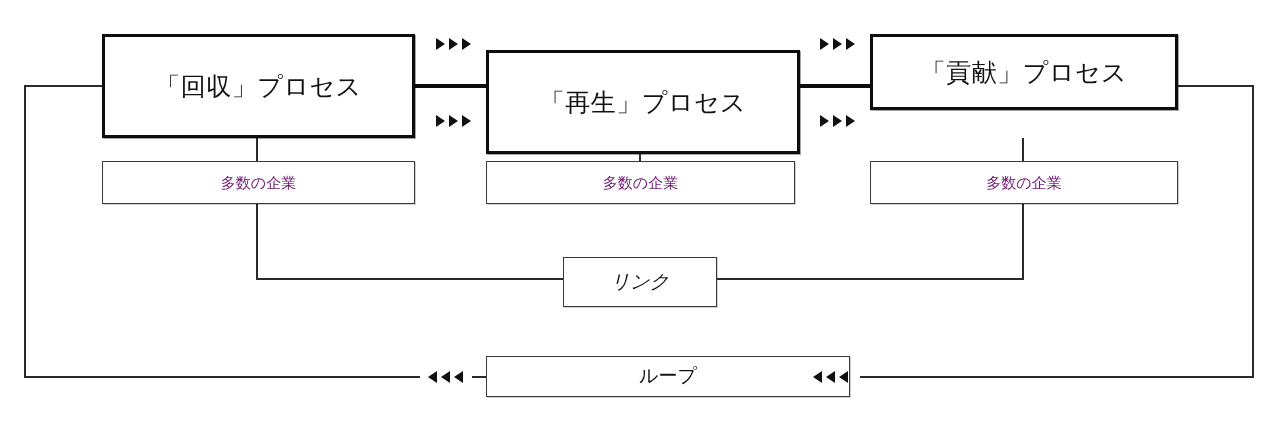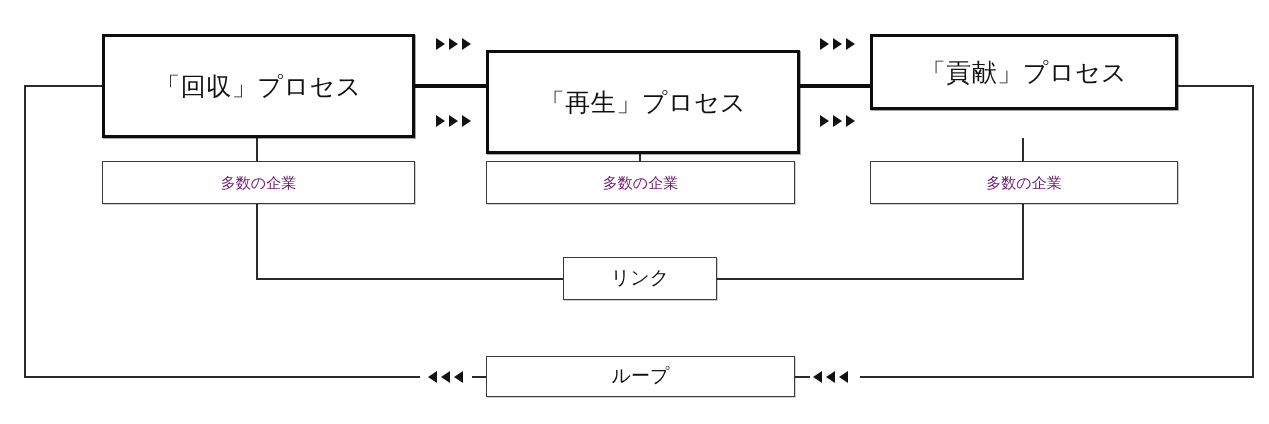--- a/index.html
+++ b/index.html
@@ -126,25 +126,25 @@
   </div>
 
   <div class="node company-node" style="left:486px; top:161px; width:309px; height:43px;">
     <span class="node-label">多数の企業</span>
   </div>
 
   <div class="node company-node" style="left:870px; top:161px; width:308px; height:43px;">
     <span class="node-label">多数の企業</span>
   </div>
 
-  <div class="node link-node" style="left:563px; top:257px; width:154px; height:43px;">
+  <div class="node link-node" style="left:563px; top:257px; width:154px; height:50px;font-style:italic;">
     <span class="node-label">リンク</span>
   </div>
 
-  <div class="node loop-node" style="left:486px; top:356px; width:309px; height:41px;">
+  <div class="node loop-node" style="left:486px; top:356px; width:364px; height:41px;">
     <span class="node-label">ループ</span>
   </div>
 
   <div class="tri-group" style="left:436px; top:38px;">
     <span class="tri tri-right"></span>
     <span class="tri tri-right"></span>
     <span class="tri tri-right"></span>
   </div>
 
   <div class="tri-group" style="left:436px; top:115px;">

